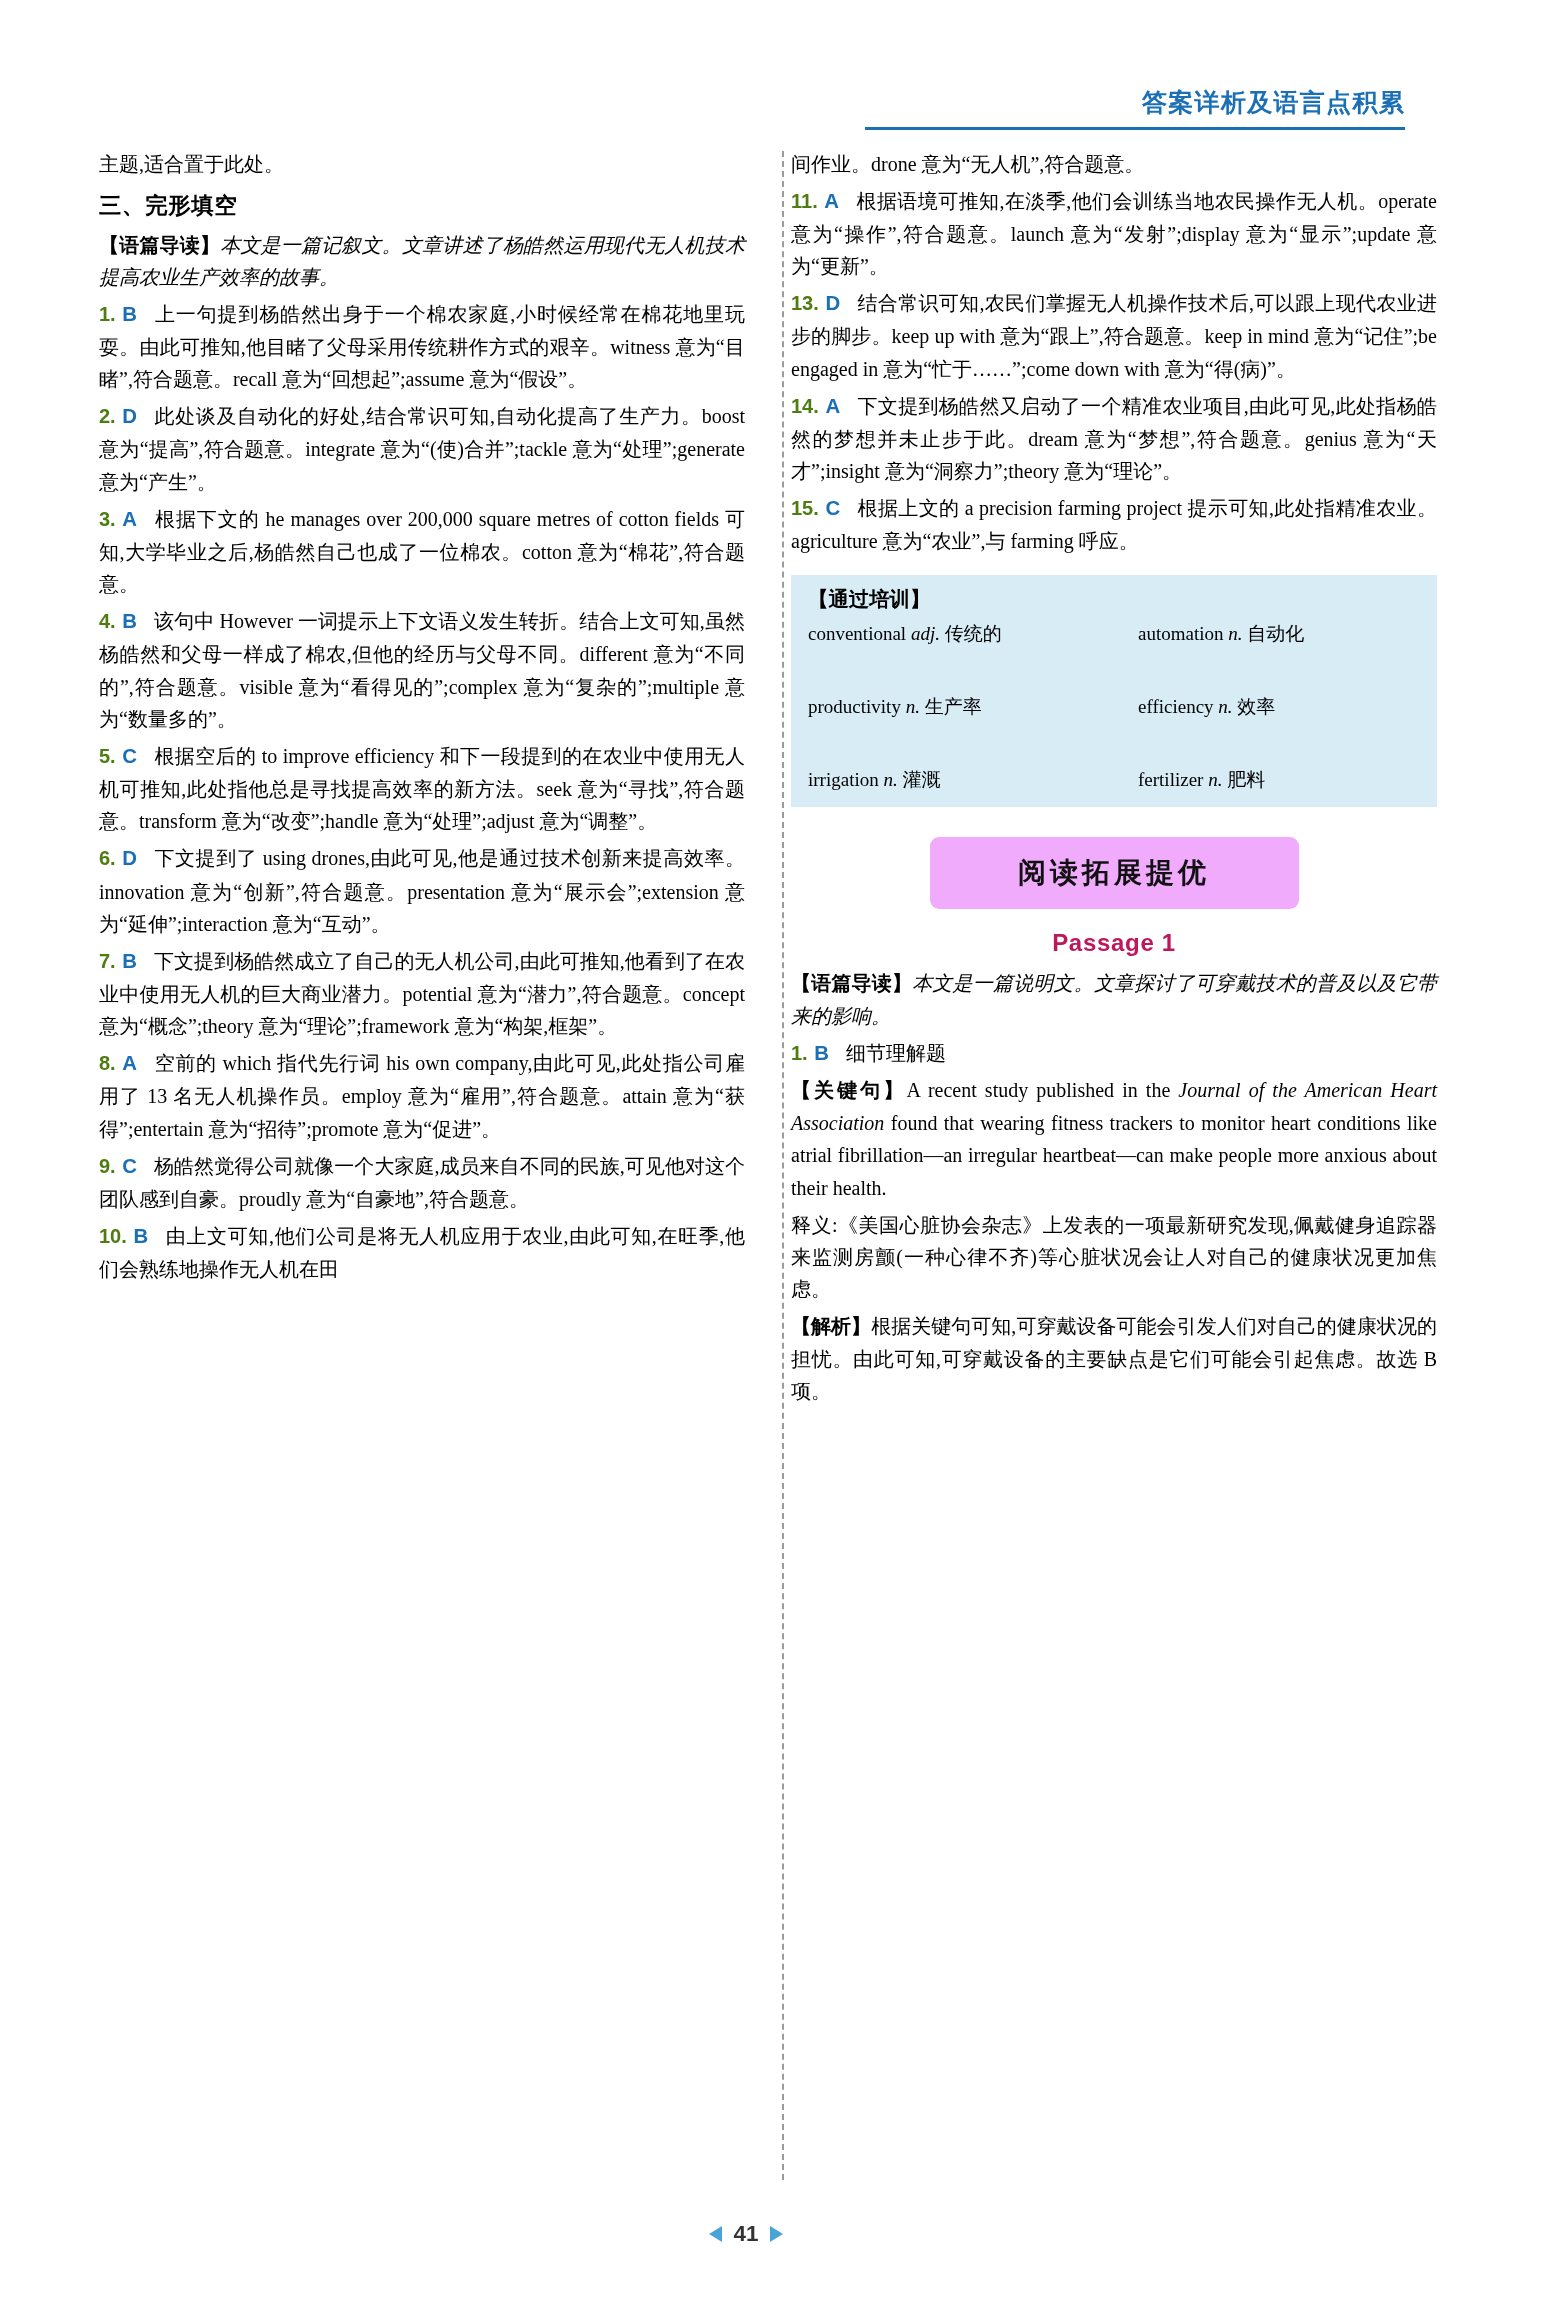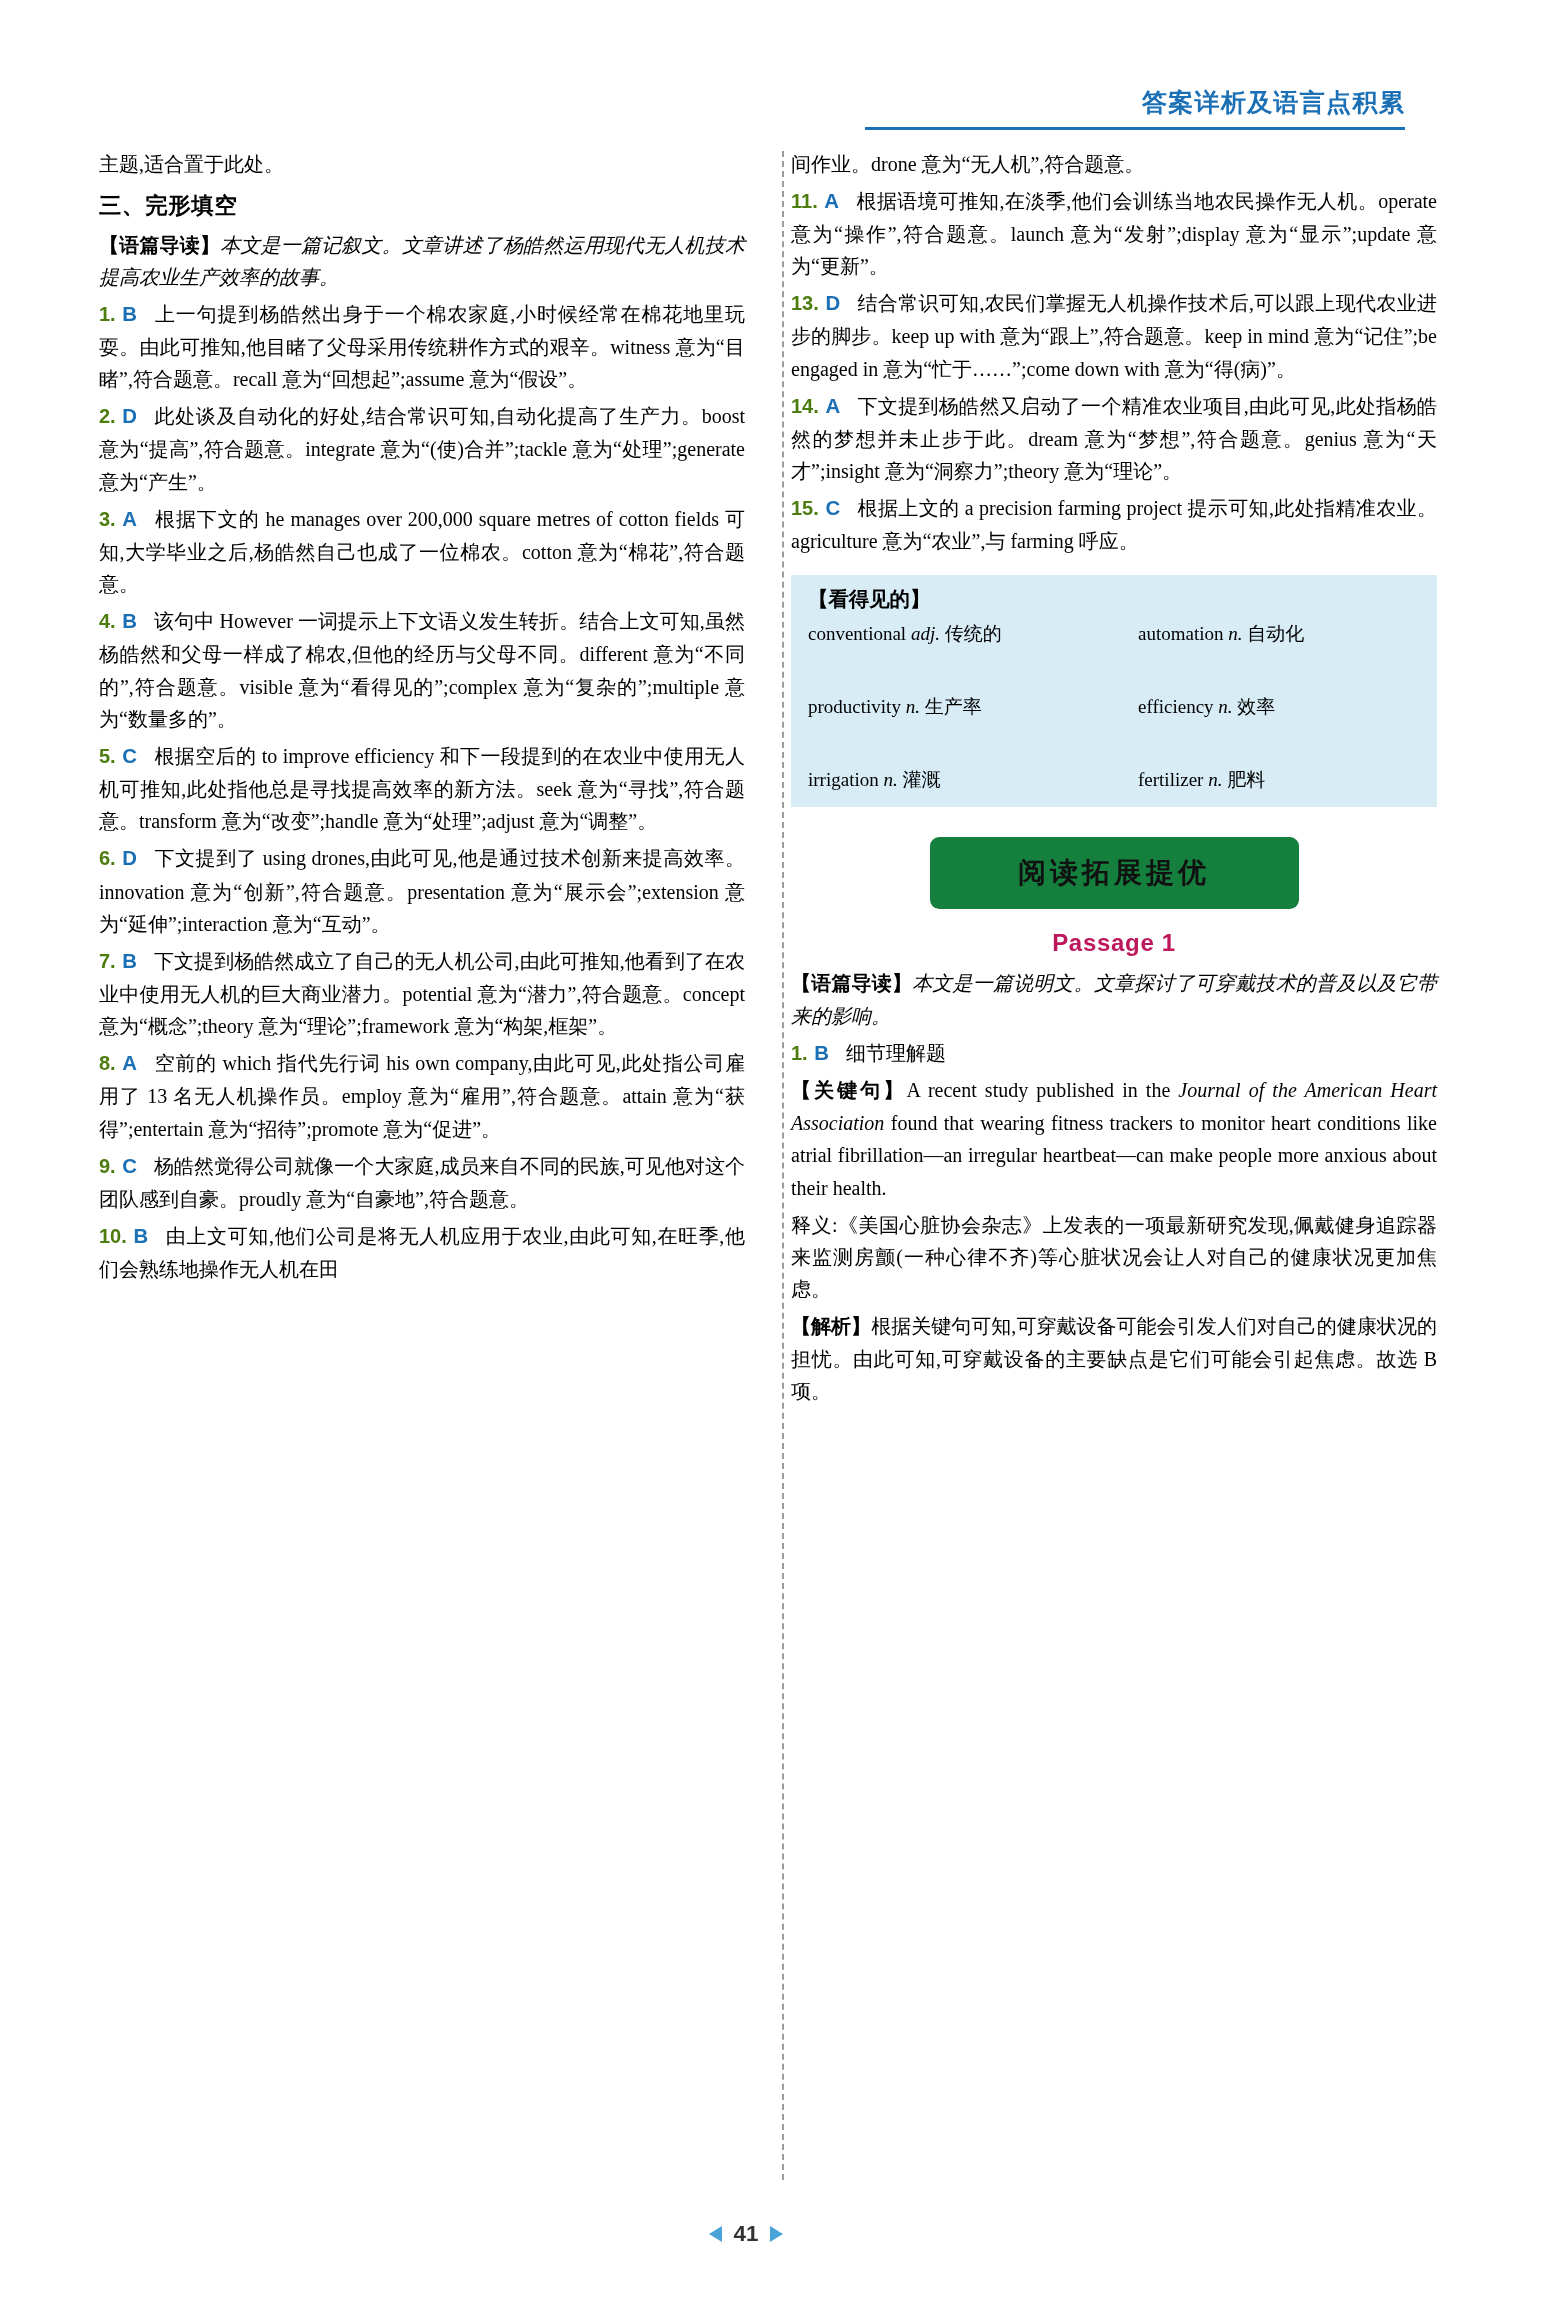--- a/index.html
+++ b/index.html
@@ -134,21 +134,21 @@
     font-size: 19px;
     line-height: 1.3;
   }
   .vocab-item i { font-style: italic; }
 
   
   .banner {
     margin: 30px auto 0 auto;
     width: 369px;
     height: 72px;
-    background: #15803d;
+    background: #f0abfc;
     border-radius: 9.2px;
     display: flex;
     align-items: center;
     justify-content: center;
   }
   .banner-text {
     font-family: "Liberation Sans", sans-serif;
     font-size: 28px;
     font-weight: bold;
     letter-spacing: 4px;
@@ -247,21 +247,21 @@
       <p class="para"><span class="num">11.</span><span class="ans">A</span><span>根据语境可推知,在淡季,他们会训练当地农民操作无人机。operate 意为“操作”,符合题意。launch 意为“发射”;display 意为“显示”;update 意为“更新”。</span></p>
 
 
       <p class="para"><span class="num">13.</span><span class="ans">D</span><span>结合常识可知,农民们掌握无人机操作技术后,可以跟上现代农业进步的脚步。keep up with 意为“跟上”,符合题意。keep in mind 意为“记住”;be engaged in 意为“忙于……”;come down with 意为“得(病)”。</span></p>
 
       <p class="para"><span class="num">14.</span><span class="ans">A</span><span>下文提到杨皓然又启动了一个精准农业项目,由此可见,此处指杨皓然的梦想并未止步于此。dream 意为“梦想”,符合题意。genius 意为“天才”;insight 意为“洞察力”;theory 意为“理论”。</span></p>
 
       <p class="para"><span class="num">15.</span><span class="ans">C</span><span>根据上文的 a precision farming project 提示可知,此处指精准农业。agriculture 意为“农业”,与 farming 呼应。</span></p>
 
       <div class="vocab-box">
-        <div class="vocab-title">【看得见的】</div>
+        <div class="vocab-title">【通过培训】</div>
         <div class="vocab-grid">
           <div class="vocab-item"><span>conventional</span> <i>adj.</i>&nbsp;<span>传统的</span></div>
           <div class="vocab-item"><span>automation</span> <i>n.</i>&nbsp;<span>自动化</span></div>
           <div class="vocab-item"><span>productivity</span> <i>n.</i>&nbsp;<span>生产率</span></div>
           <div class="vocab-item"><span>efficiency</span> <i>n.</i>&nbsp;<span>效率</span></div>
           <div class="vocab-item"><span>irrigation</span> <i>n.</i>&nbsp;<span>灌溉</span></div>
           <div class="vocab-item"><span>fertilizer</span> <i>n.</i>&nbsp;<span>肥料</span></div>
         </div>
       </div>
 

